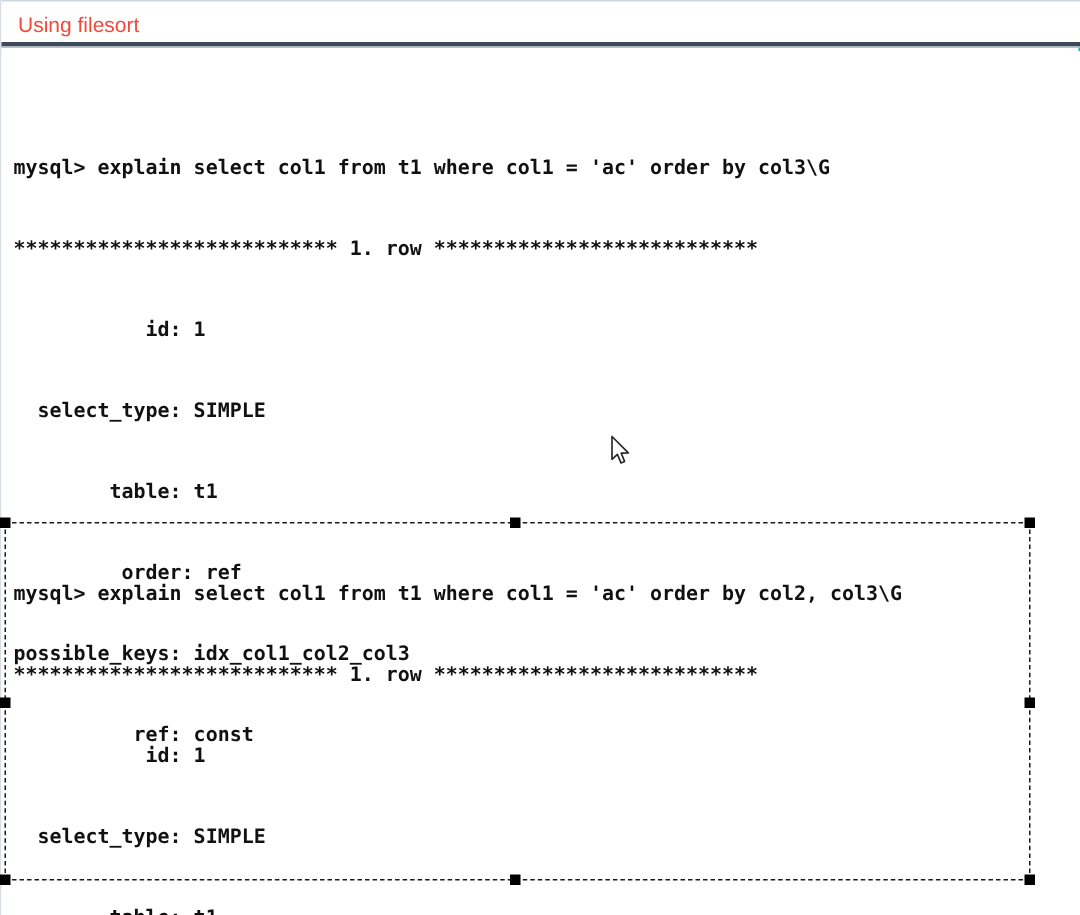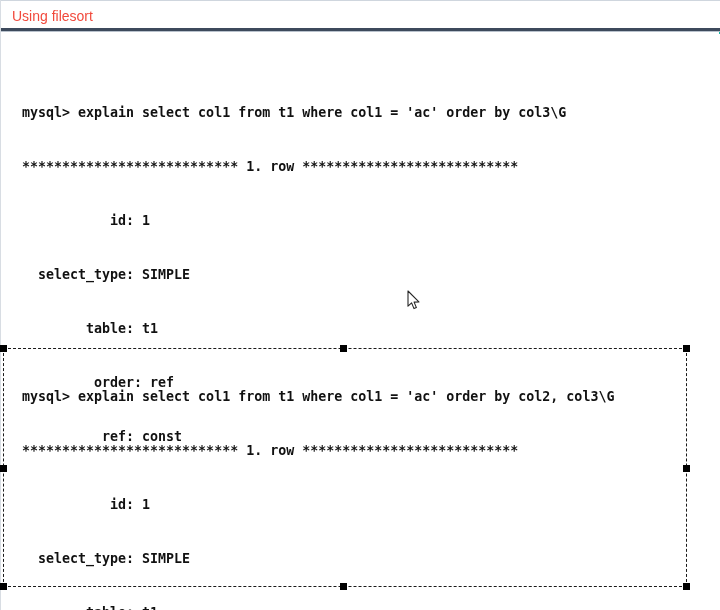--- a/index.html
+++ b/index.html
@@ -84,21 +84,21 @@
     line-height: 18px;
     color: #111111;
     white-space: pre;
     letter-spacing: 0px;
   }
   #block-one  { top: 34px; }
   #block-two  { top: 318px; }
 
   .term-line {
     height: 18px;
-    padding-left: 21px;
+    padding-left: 8px;
     white-space: pre;
   }
 
   
   #selection-box {
     position: absolute;
     left: 2px;
     top: 348px;
     width: 684px;
     height: 239px;
@@ -143,20 +143,21 @@
 
   <div id="console">
 
     <div class="term-block" id="block-one">
       <div class="term-line">mysql&gt; explain select col1 from t1 where col1 = 'ac' order by col3\G</div>
       <div class="term-line">*************************** 1. row ***************************</div>
       <div class="term-line">           id: 1</div>
       <div class="term-line">  select_type: SIMPLE</div>
       <div class="term-line">        table: t1</div>
       <div class="term-line">         order: ref</div>
+      <div class="term-line">possible_keys: idx_col1_col2_col3</div>
       <div class="term-line">          ref: const</div>
       
       
       
     </div>
 
     <div class="term-block" id="block-two">
       <div class="term-line">mysql&gt; explain select col1 from t1 where col1 = 'ac' order by col2, col3\G</div>
       <div class="term-line">*************************** 1. row ***************************</div>
       <div class="term-line">           id: 1</div>

